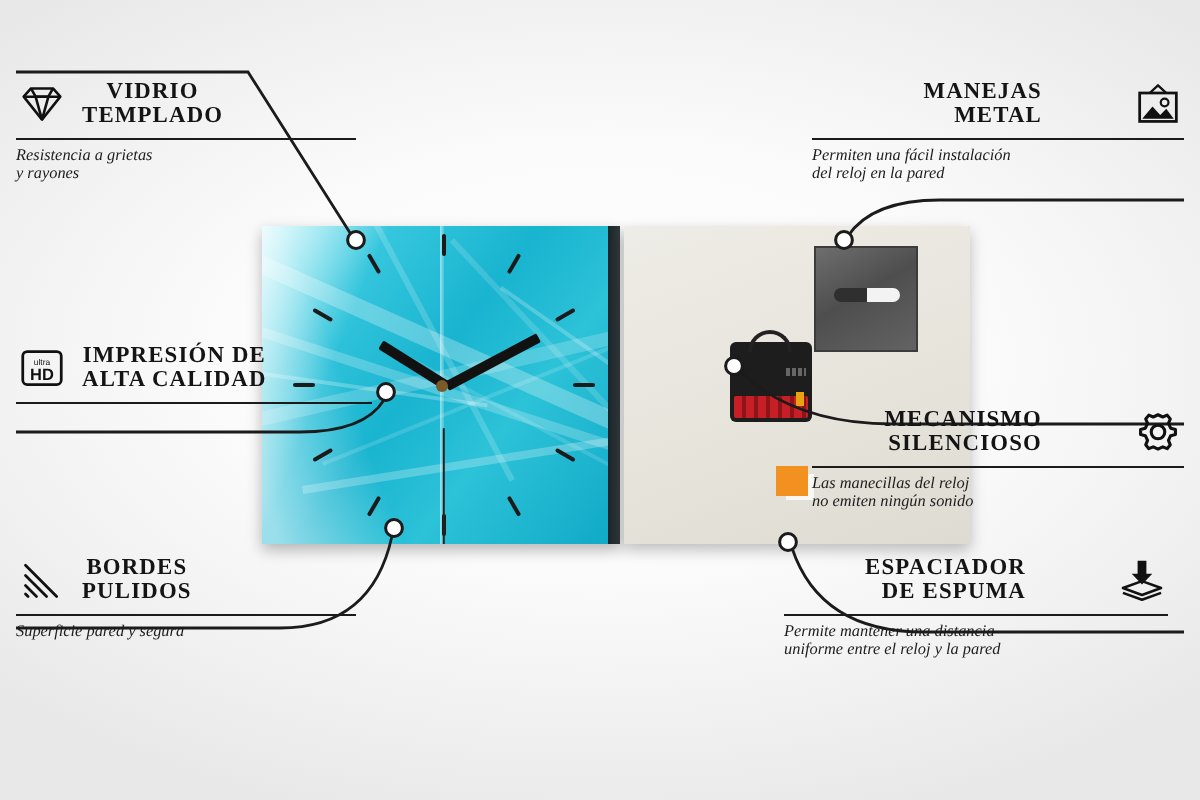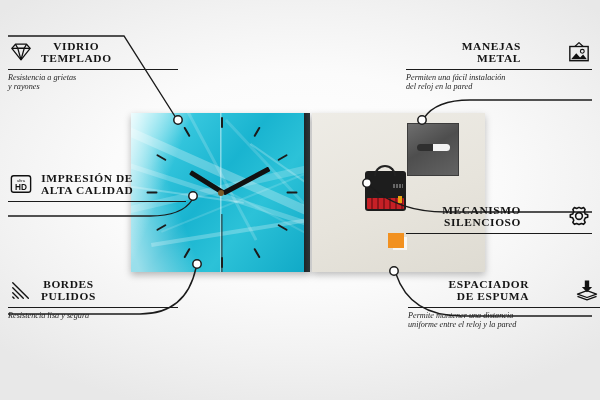--- a/index.html
+++ b/index.html
@@ -217,21 +217,21 @@
           <path d="M5,4 L22,21"></path>
             <path d="M5,9.5 L16.5,21"></path>
           <path d="M5,15 L11,21"></path>
             <path d="M5,19.6 L6.4,21"></path>
         </g>
       </svg>
       <div class="title">BORDES
 PULIDOS</div>
     </div>
     <div class="rule"></div>
-    <div class="desc">Resistencia lisa y segura</div>
+    <div class="desc">Superficie pared y segura</div>
   </div>
 
   <div class="feat right" style="right:8px; top:40px; width:186px;">
     <div class="head">
       <div class="title">MANEJAS
 METAL</div>
       <svg class="ico" viewBox="0 0 28 24">
         <path d="M9.5,6 L14,1.8 L18.5,6" fill="none" stroke="#111" stroke-width="1.3" stroke-linejoin="round"></path>
         <rect x="4" y="6" width="20" height="15.5" fill="none" stroke="#111" stroke-width="1.5"></rect>
         <circle cx="17.6" cy="11.2" r="2.1" fill="none" stroke="#111" stroke-width="1.2"></circle>
@@ -250,23 +250,25 @@
       <svg class="ico" viewBox="0 0 28 24">
         <g fill="none" stroke="#111" stroke-width="1.7" stroke-linejoin="round">
           <path d="M14,2.6 l2.6,1.2 2.4,-1 1.7,2.1 -1,2.4 1.2,2.6 2.6,.7 0,2.7 -2.6,.7
                    -1.2,2.6 1,2.4 -1.7,2.1 -2.4,-1 -2.6,1.2 -2.6,-1.2 -2.4,1 -1.7,-2.1
                    1,-2.4 -1.2,-2.6 -2.6,-.7 0,-2.7 2.6,-.7 1.2,-2.6 -1,-2.4 1.7,-2.1 2.4,1 Z"></path>
           <circle cx="14" cy="12" r="3.7"></circle>
         </g>
       </svg>
     </div>
     <div class="rule"></div>
-  </div>
-
-  <div class="feat right" style="right:0; top:278px; width:192px;">
+    <div class="desc">Las manecillas del reloj
+no emiten ningún sonido</div>
+  </div>
+
+  <div class="feat right" style="right:16px; top:278px; width:192px;">
     <div class="head">
       <div class="title">ESPACIADOR
 DE ESPUMA</div>
       <svg class="ico" viewBox="0 0 28 24">
         <path d="M11.6,1.5 L16.4,1.5 L16.4,8.6 L19.6,8.6 L14,14.4 L8.4,8.6 L11.6,8.6 Z" fill="#111"></path>
         <path d="M14,12.6 L24.4,16.4 L14,20.2 L3.6,16.4 Z" fill="none" stroke="#111" stroke-width="1.4" stroke-linejoin="round"></path>
         <path d="M3.6,19 L14,22.8 L24.4,19" fill="none" stroke="#111" stroke-width="1.4" stroke-linejoin="round"></path>
       </svg>
     </div>
     <div class="rule"></div>

